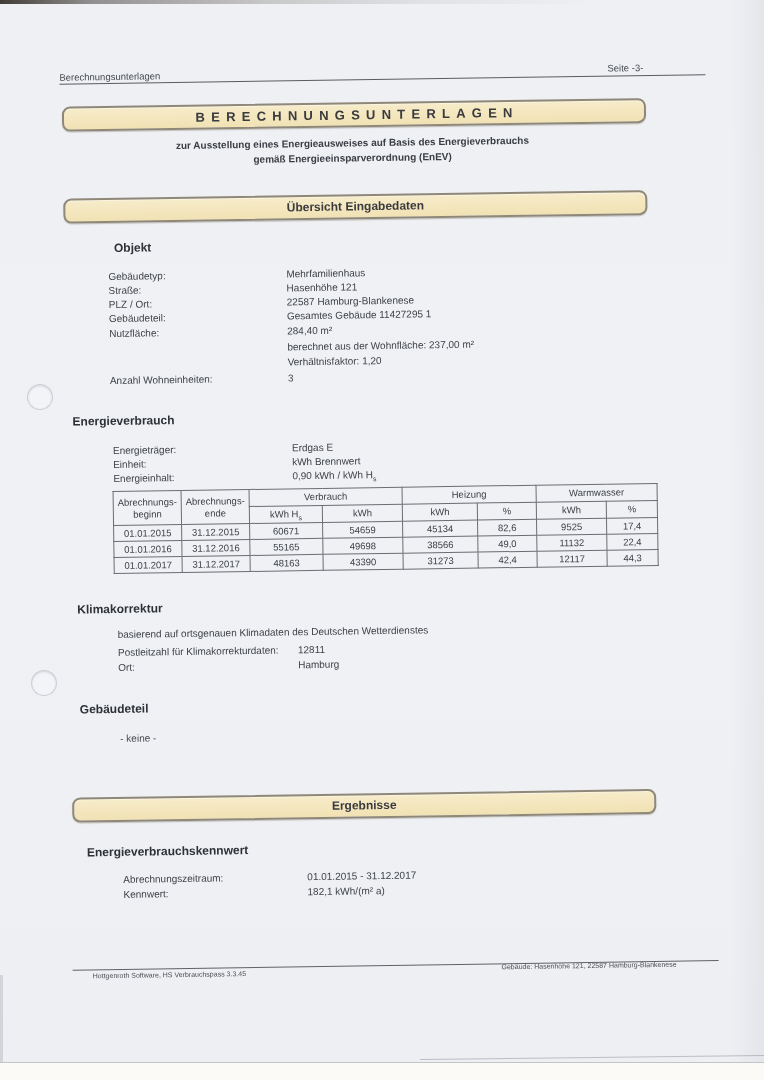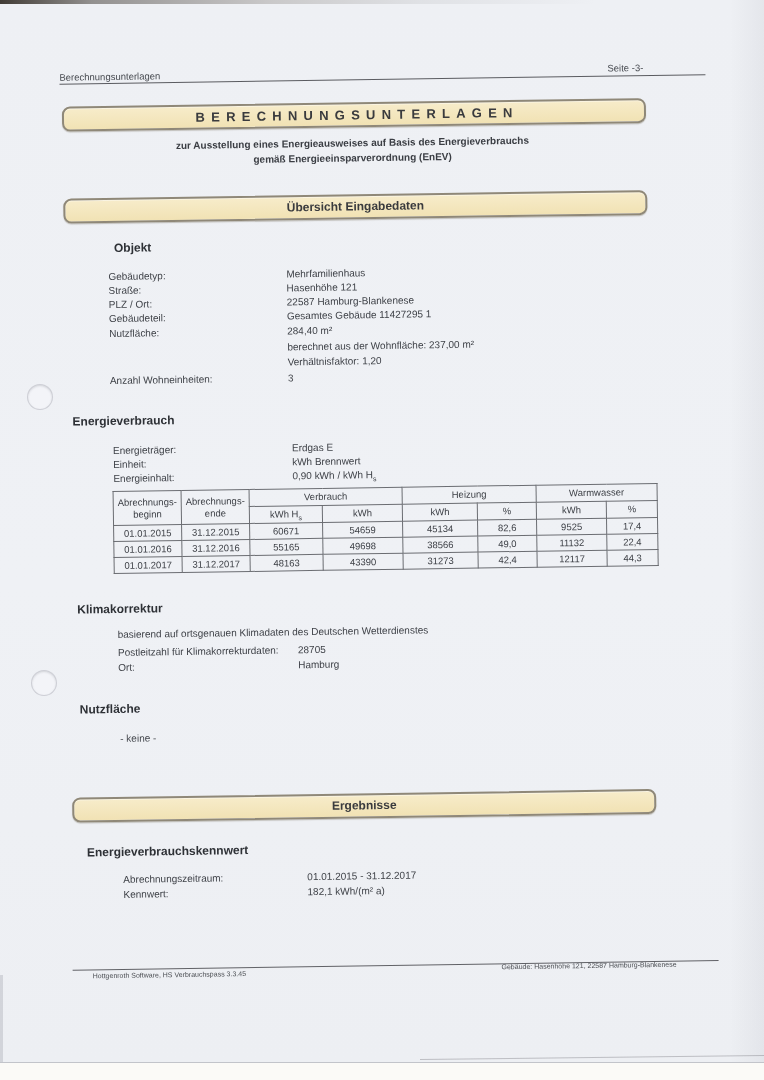--- a/index.html
+++ b/index.html
@@ -256,29 +256,29 @@
       <td>44,3</td>
     </tr>
   </tbody>
     </table>
 
   <h2 class="abs sec sec-klima">Klimakorrektur</h2>
   <div class="abs note">basierend auf ortsgenauen Klimadaten des Deutschen Wetterdienstes</div>
   <div class="abs kv kv-klima">
     <div class="kvrow">
       <span class="k">Postleitzahl für Klimakorrekturdaten:</span>
-      <span class="v">28705</span>
+      <span class="v">12811</span>
     </div>
     <div class="kvrow">
       <span class="k">Ort:</span>
       <span class="v">Hamburg</span>
     </div>
   </div>
 
-  <h2 class="abs sec sec-leer">Nutzfläche</h2>
+  <h2 class="abs sec sec-leer">Gebäudeteil</h2>
   <div class="abs leer-value">- keine -</div>
 
   <div class="abs banner banner-ergebnisse">
     <span>Ergebnisse</span>
   </div>
 
   <h2 class="abs sec sec-kennwert">Energieverbrauchskennwert</h2>
   <div class="abs kv kv-kennwert">
     <div class="kvrow">
       <span class="k">Abrechnungszeitraum:</span>

